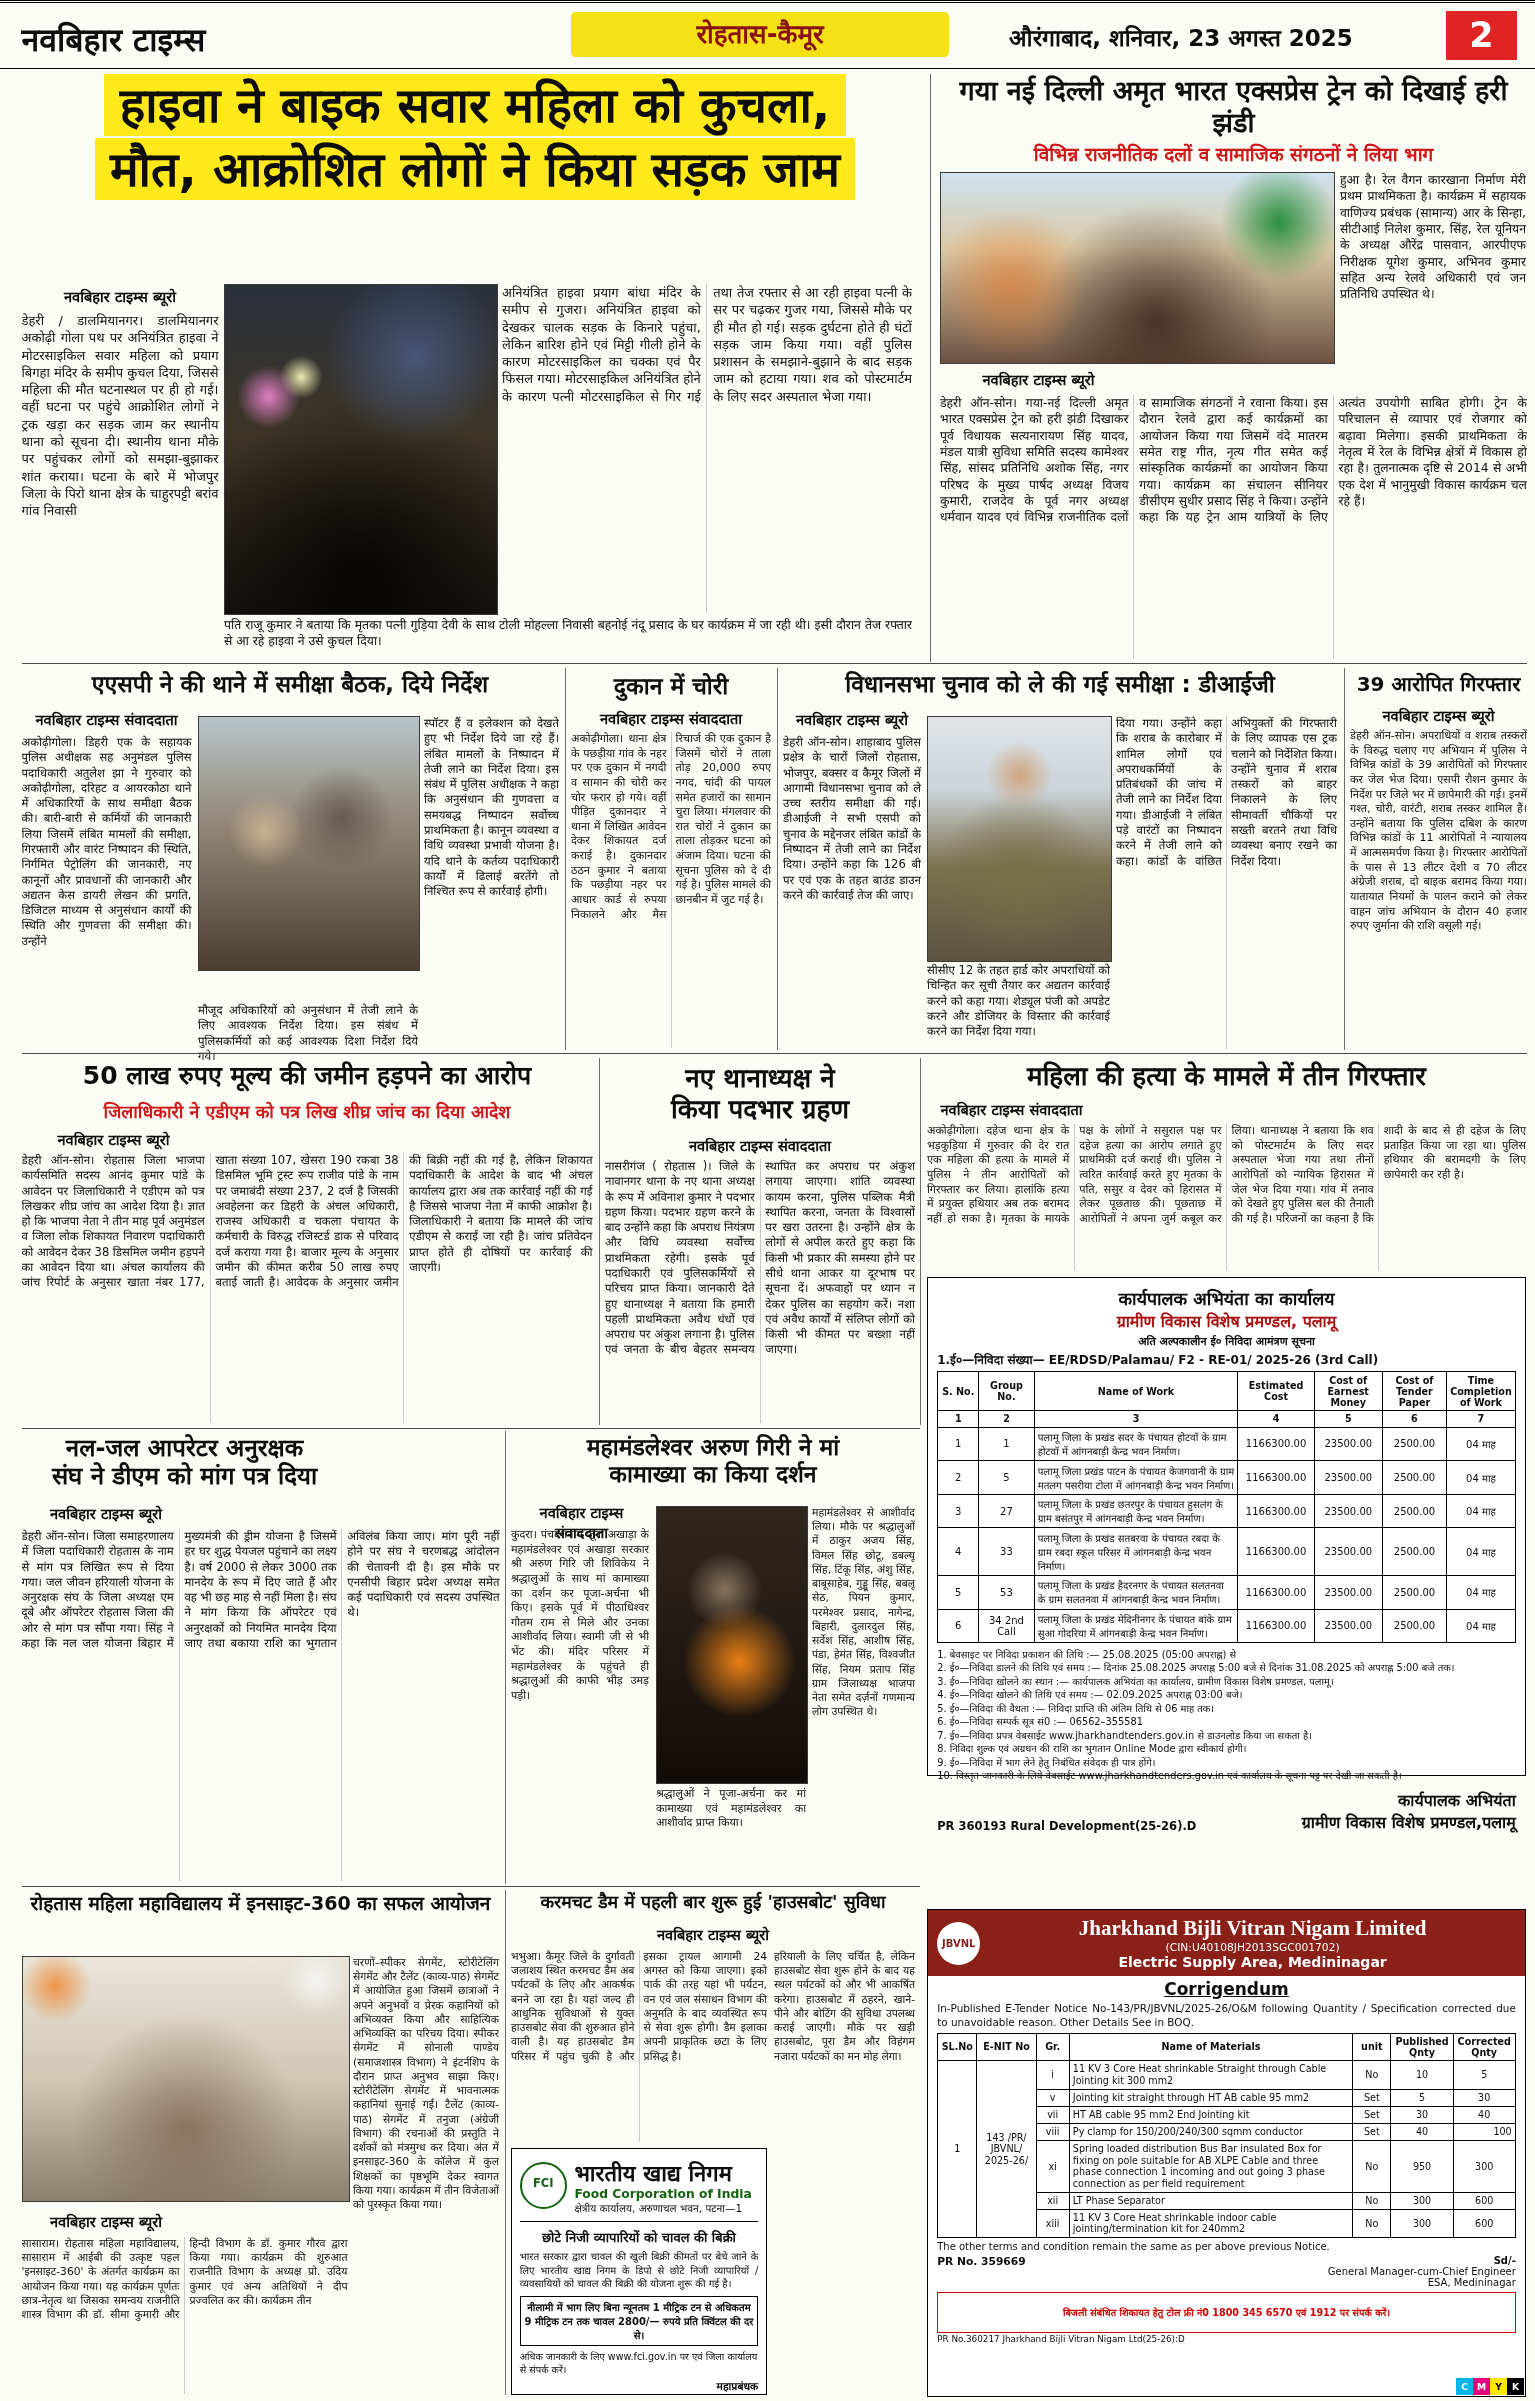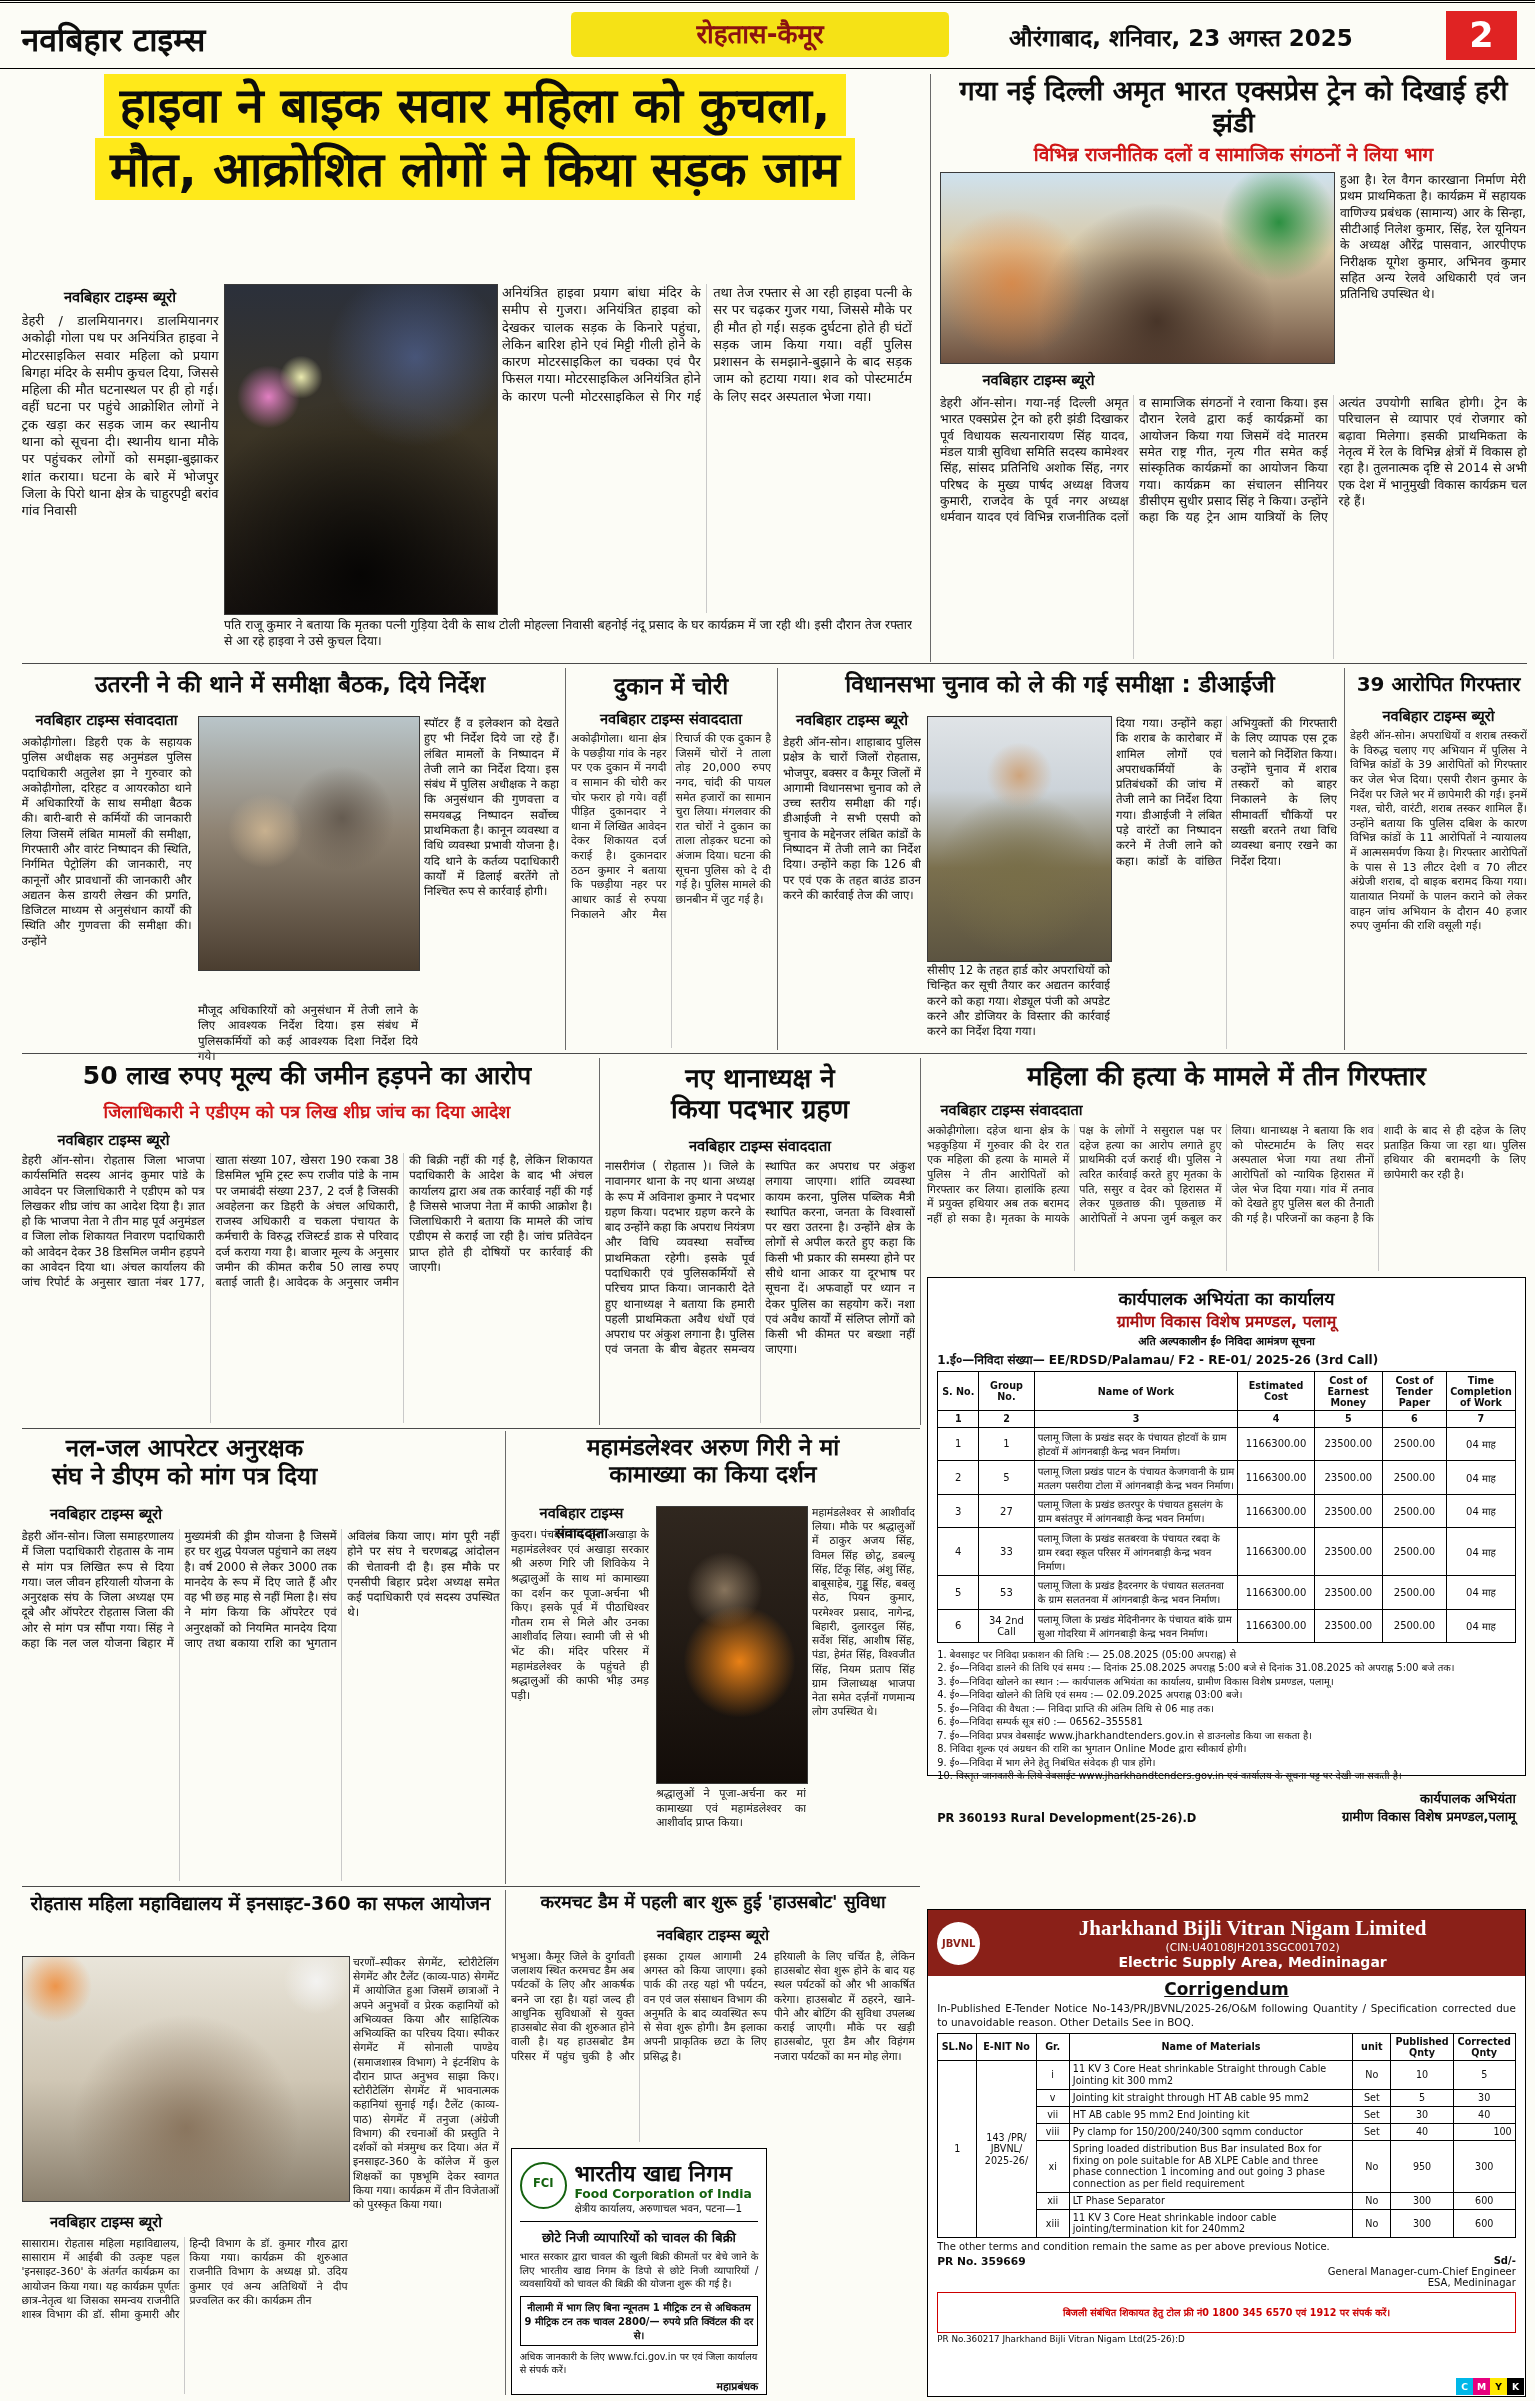--- a/index.html
+++ b/index.html
@@ -93,21 +93,21 @@
 
   <div class="abs hl" style="left:940px;top:75px;width:587px;font-size:27px;">गया नई दिल्ली अमृत भारत एक्सप्रेस ट्रेन को दिखाई हरी झंडी</div>
   <div class="abs subhead" style="left:940px;top:141px;width:587px;font-size:19px;">विभिन्न राजनीतिक दलों व सामाजिक संगठनों ने लिया भाग</div>
   <div class="abs photo ph-train" style="left:940px;top:172px;width:393px;height:190px;"></div>
   <div class="abs body-txt" style="left:1340px;top:172px;width:186px;height:190px;font-size:12.3px;">हुआ है। रेल वैगन कारखाना निर्माण मेरी प्रथम प्राथमिकता है। कार्यक्रम में सहायक वाणिज्य प्रबंधक (सामान्य) आर के सिन्हा, सीटीआई निलेश कुमार, सिंह, रेल यूनियन के अध्यक्ष औरेंद्र पासवान, आरपीएफ निरीक्षक यूगेश कुमार, अभिनव कुमार सहित अन्य रेलवे अधिकारी एवं जन प्रतिनिधि उपस्थित थे।</div>
   <div class="abs byline" style="left:940px;top:369px;width:197px;">नवबिहार टाइम्स ब्यूरो</div>
   <div class="abs body-txt" style="left:940px;top:395px;width:587px;height:264px;font-size:12.3px;column-count:3;column-gap:10.7px;">डेहरी ऑन-सोन। गया-नई दिल्ली अमृत भारत एक्सप्रेस ट्रेन को हरी झंडी दिखाकर पूर्व विधायक सत्यनारायण सिंह यादव, मंडल यात्री सुविधा समिति सदस्य कामेश्वर सिंह, सांसद प्रतिनिधि अशोक सिंह, नगर परिषद के मुख्य पार्षद अध्यक्ष विजय कुमारी, राजदेव के पूर्व नगर अध्यक्ष धर्मवान यादव एवं विभिन्न राजनीतिक दलों व सामाजिक संगठनों ने रवाना किया। इस दौरान रेलवे द्वारा कई कार्यक्रमों का आयोजन किया गया जिसमें वंदे मातरम समेत राष्ट्र गीत, नृत्य गीत समेत कई सांस्कृतिक कार्यक्रमों का आयोजन किया गया। कार्यक्रम का संचालन सीनियर डीसीएम सुधीर प्रसाद सिंह ने किया। उन्होंने कहा कि यह ट्रेन आम यात्रियों के लिए अत्यंत उपयोगी साबित होगी। ट्रेन के परिचालन से व्यापार एवं रोजगार को बढ़ावा मिलेगा। इसकी प्राथमिकता के नेतृत्व में रेल के विभिन्न क्षेत्रों में विकास हो रहा है। तुलनात्मक दृष्टि से 2014 से अभी एक देश में भानुमुखी विकास कार्यक्रम चल रहे हैं।</div>
 
   <div class="abs hr" style="left:21.5px;top:663px;width:1505px;"></div>
 
-  <div class="abs hl" style="left:21.5px;top:671px;width:537px;font-size:23px;">उतरनी ने की थाने में समीक्षा बैठक, दिये निर्देश</div>
+  <div class="abs hl" style="left:21.5px;top:671px;width:537px;font-size:23px;">एएसपी ने की थाने में समीक्षा बैठक, दिये निर्देश</div>
   <div class="abs byline" style="left:21.5px;top:709px;width:170px;">नवबिहार टाइम्स संवाददाता</div>
   <div class="abs body-txt" style="left:21.5px;top:735px;width:170px;height:312px;font-size:11.5px;">अकोढ़ीगोला। डिहरी एक के सहायक पुलिस अधीक्षक सह अनुमंडल पुलिस पदाधिकारी अतुलेश झा ने गुरुवार को अकोढ़ीगोला, दरिहट व आयरकोठा थाने में अधिकारियों के साथ समीक्षा बैठक की। बारी-बारी से कर्मियों की जानकारी लिया जिसमें लंबित मामलों की समीक्षा, गिरफ्तारी और वारंट निष्पादन की स्थिति, निर्गमित पेट्रोलिंग की जानकारी, नए कानूनों और प्रावधानों की जानकारी और अद्यतन केस डायरी लेखन की प्रगति, डिजिटल माध्यम से अनुसंधान कार्यों की स्थिति और गुणवत्ता की समीक्षा की। उन्होंने</div>
   <div class="abs photo ph-asp" style="left:198px;top:716px;width:220px;height:253px;"></div>
   <div class="abs body-txt" style="left:198px;top:1003px;width:220px;height:75px;font-size:11.5px;">मौजूद अधिकारियों को अनुसंधान में तेजी लाने के लिए आवश्यक निर्देश दिया। इस संबंध में पुलिसकर्मियों को कई आवश्यक दिशा निर्देश दिये गये।</div>
   <div class="abs body-txt" style="left:424px;top:716px;width:135px;height:333px;font-size:11.5px;">स्पॉटर हैं व इलेक्शन को देखते हुए भी निर्देश दिये जा रहे हैं। लंबित मामलों के निष्पादन में तेजी लाने का निर्देश दिया। इस संबंध में पुलिस अधीक्षक ने कहा कि अनुसंधान की गुणवत्ता व समयबद्ध निष्पादन सर्वोच्च प्राथमिकता है। कानून व्यवस्था व विधि व्यवस्था प्रभावी योजना है। यदि थाने के कर्तव्य पदाधिकारी कार्यों में ढिलाई बरतेंगे तो निश्चित रूप से कार्रवाई होगी।</div>
 
   <div class="abs vr" style="left:565px;top:668px;height:382px;"></div>
 
   <div class="abs hl" style="left:571px;top:673px;width:200px;font-size:23px;">दुकान में चोरी</div>
   <div class="abs byline" style="left:571px;top:708px;width:200px;">नवबिहार टाइम्स संवाददाता</div>
@@ -240,21 +240,21 @@
       <div class="note-line">4. ई०—निविदा खोलने की तिथि एवं समय :— 02.09.2025 अपराह्न 03:00 बजे।</div>
       <div class="note-line">5. ई०—निविदा की वैधता :— निविदा प्राप्ति की अंतिम तिथि से 06 माह तक।</div>
       <div class="note-line">6. ई०—निविदा सम्पर्क सूत्र सं0 :— 06562–355581</div>
       <div class="note-line">7. ई०—निविदा प्रपत्र वेबसाईट www.jharkhandtenders.gov.in से डाउनलोड किया जा सकता है।</div>
       <div class="note-line">8. निविदा शुल्क एवं अग्रधन की राशि का भुगतान Online Mode द्वारा स्वीकार्य होगी।</div>
       <div class="note-line">9. ई०—निविदा में भाग लेने हेतु निबंधित संवेदक ही पात्र होंगे।</div>
       <div class="note-line">10. विस्तृत जानकारी के लिये वेबसाईट www.jharkhandtenders.gov.in एवं कार्यालय के सूचना पट्ट पर देखी जा सकती है।</div>
     </div>
     <div style="display:flex;justify-content:space-between;align-items:flex-end;margin-top:6.1px;">
       <div style="font-weight:bold;font-size:11.5px;">PR 360193 Rural Development(25-26).D</div>
-      <div style="text-align:right;font-weight:bold;font-size:13px;">
+      <div style="text-align:right;font-weight:bold;font-size:16px;">
         <div>कार्यपालक अभियंता</div>
         <div>ग्रामीण विकास विशेष प्रमण्डल,पलामू</div>
       </div>
     </div>
   </div>
 
   <div class="abs hr" style="left:21.5px;top:1428px;width:898px;"></div>
 
   <div class="abs hl" style="left:21.5px;top:1434px;width:326px;font-size:24px;">
     <div>नल-जल आपरेटर अनुरक्षक</div>

